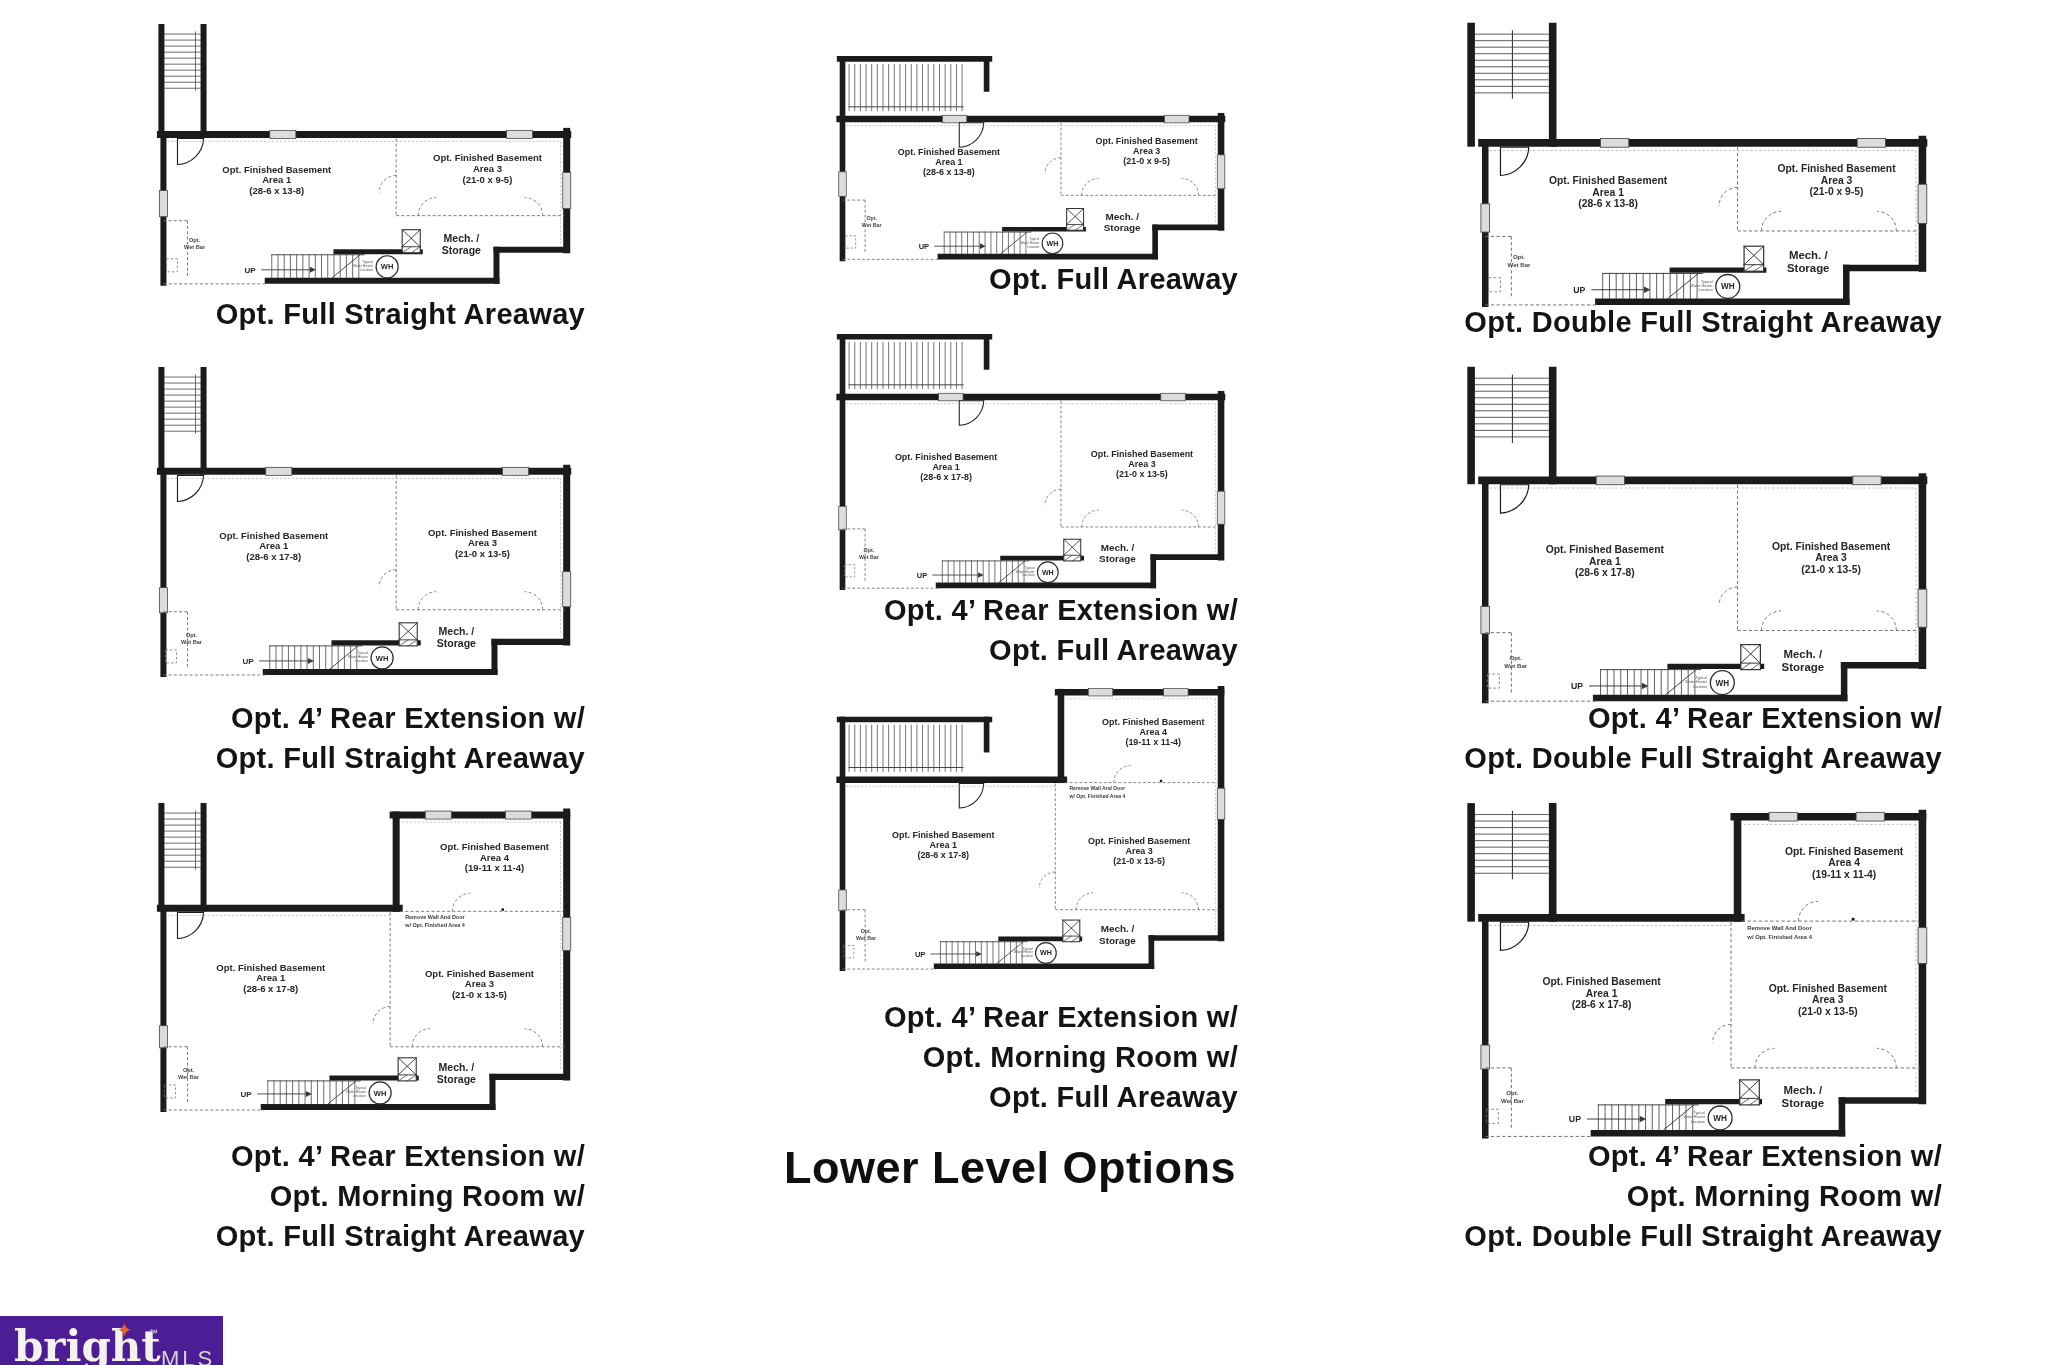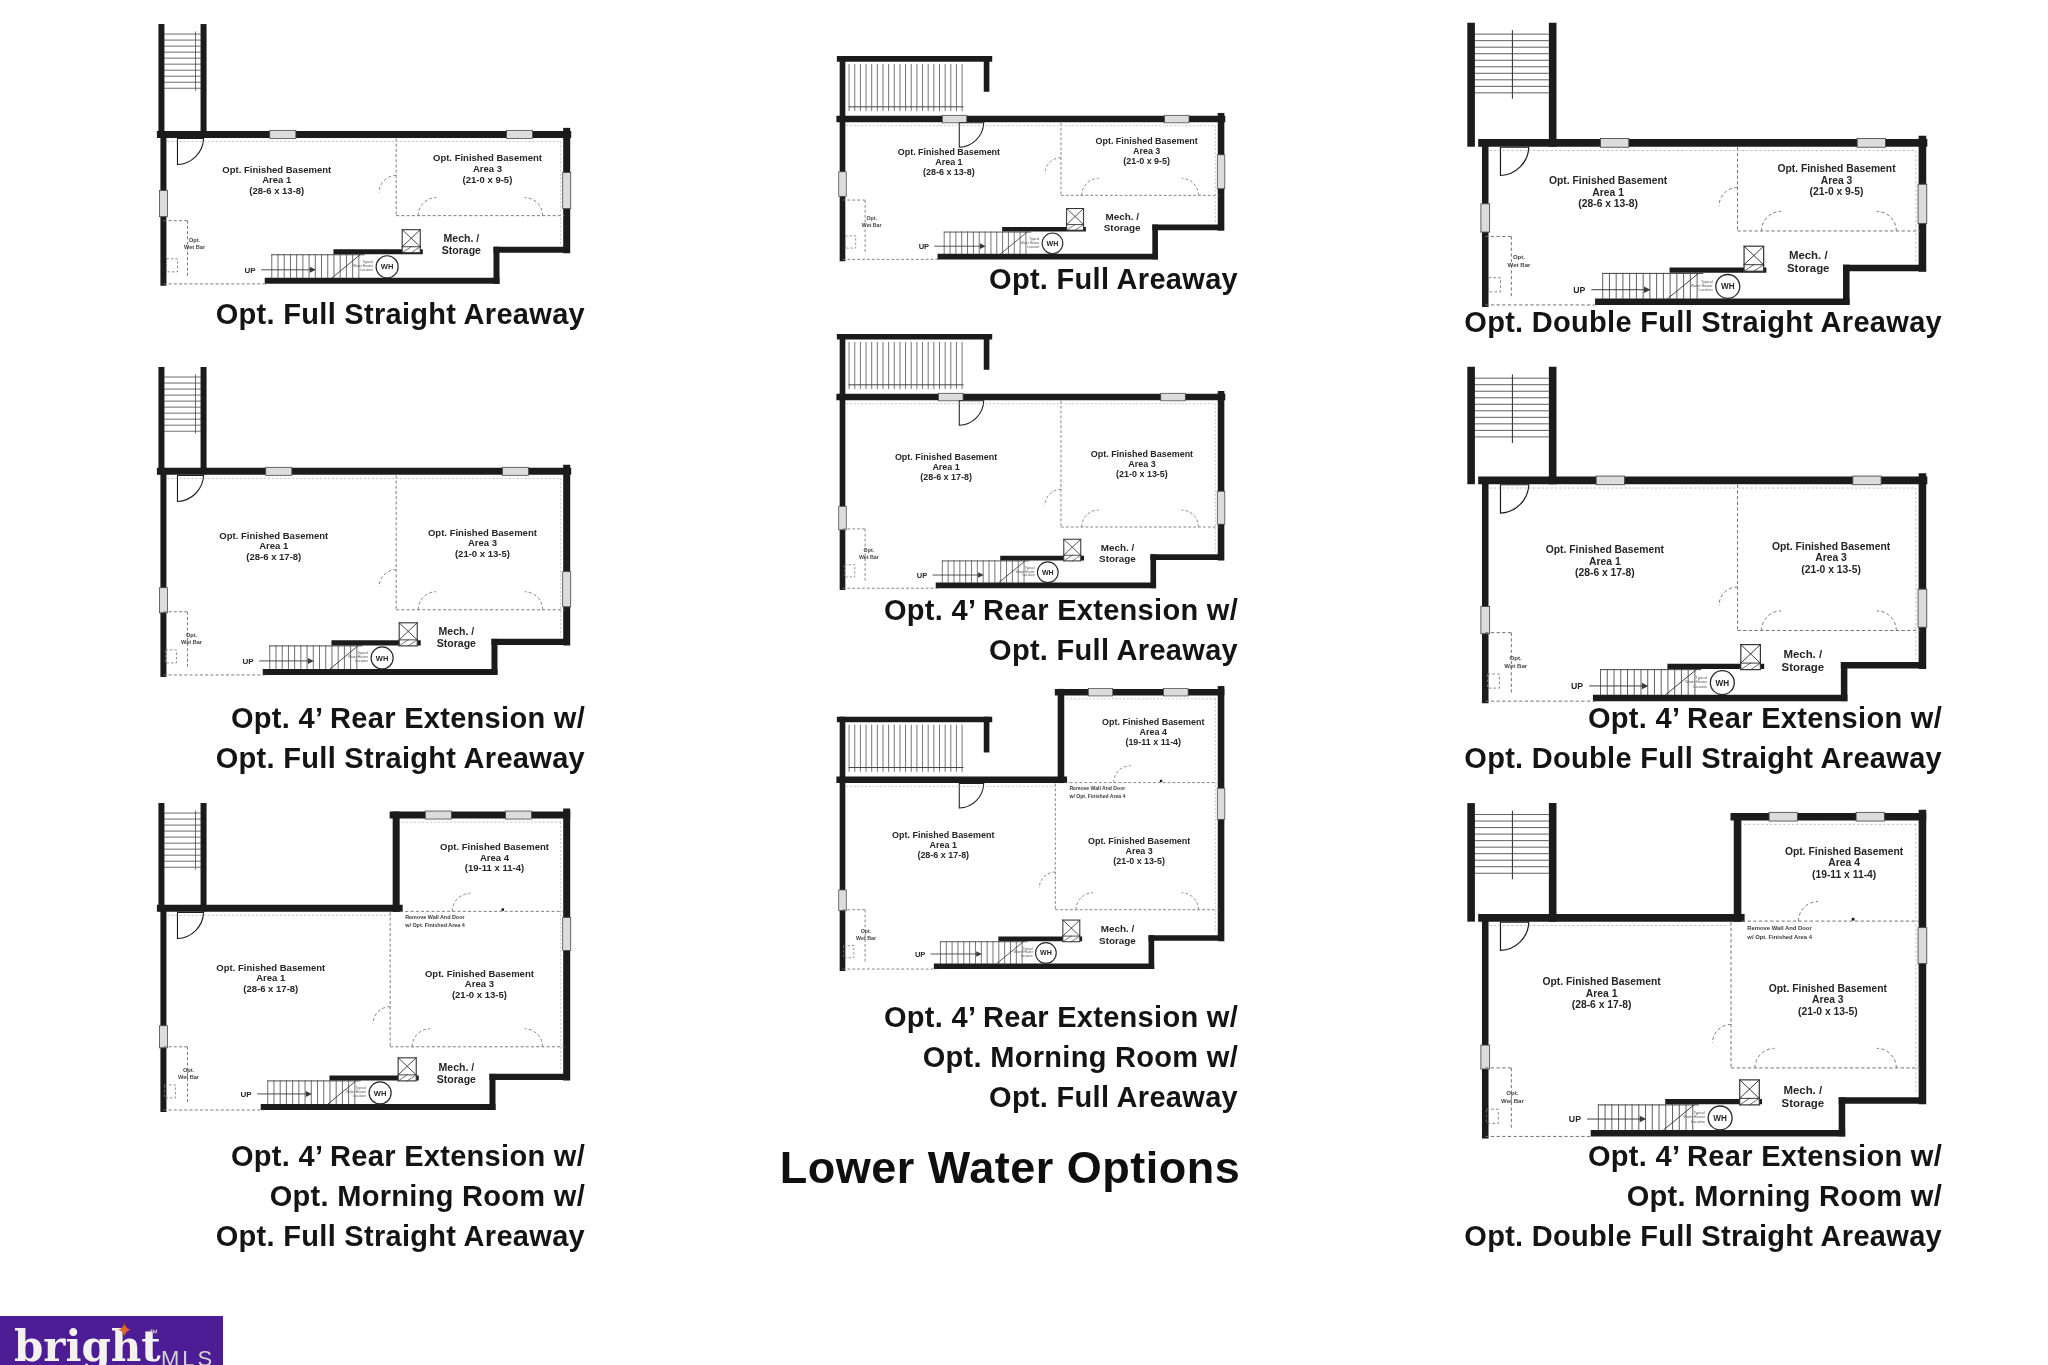--- a/index.html
+++ b/index.html
@@ -30,21 +30,21 @@
   .logo-mls{
     left:161px;top:30px;font-size:22px;letter-spacing:3px;font-weight:400;color:#d5d4d1;
   }
 </style>
 </head>
 <body>
 
 <div id="board">
 
   <div class="sheet-title">
-    <div>Lower Water Options</div>
+    <div>Lower Level Options</div>
   </div>
 
   <div class="logo">
     <span class="logo-brand">bright</span>
     <span class="logo-star">✦</span>
     <span class="logo-tm">™</span>
     <span class="logo-mls">MLS</span>
   </div>
 
 <div class="plan-cell" style="left: 103px; top: 12px;">

